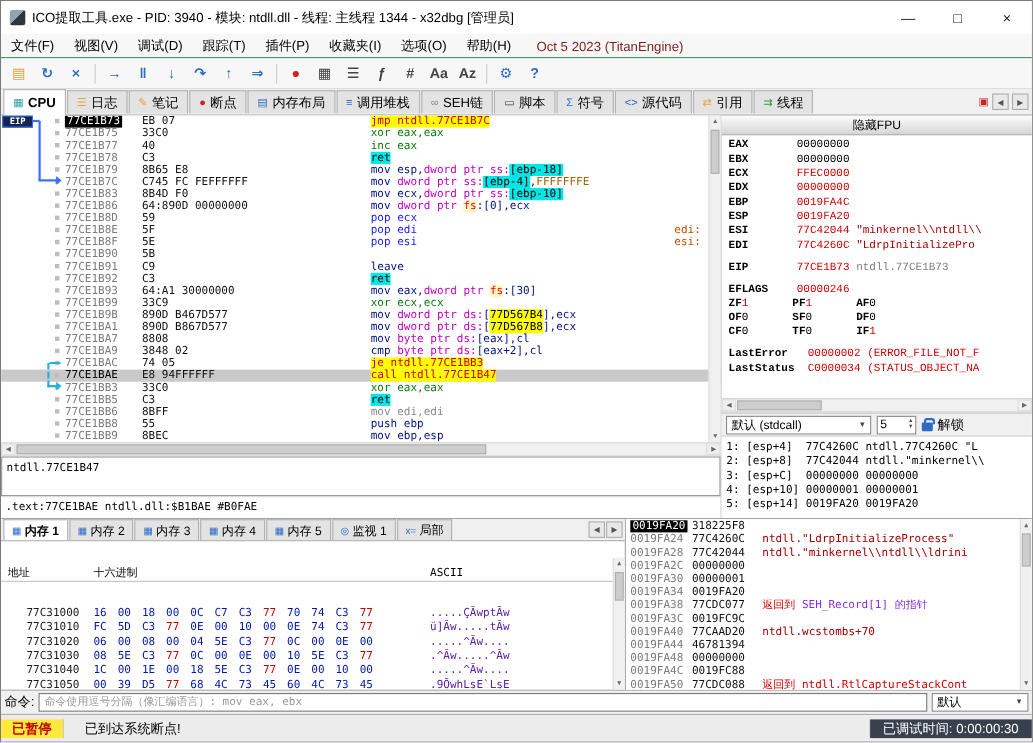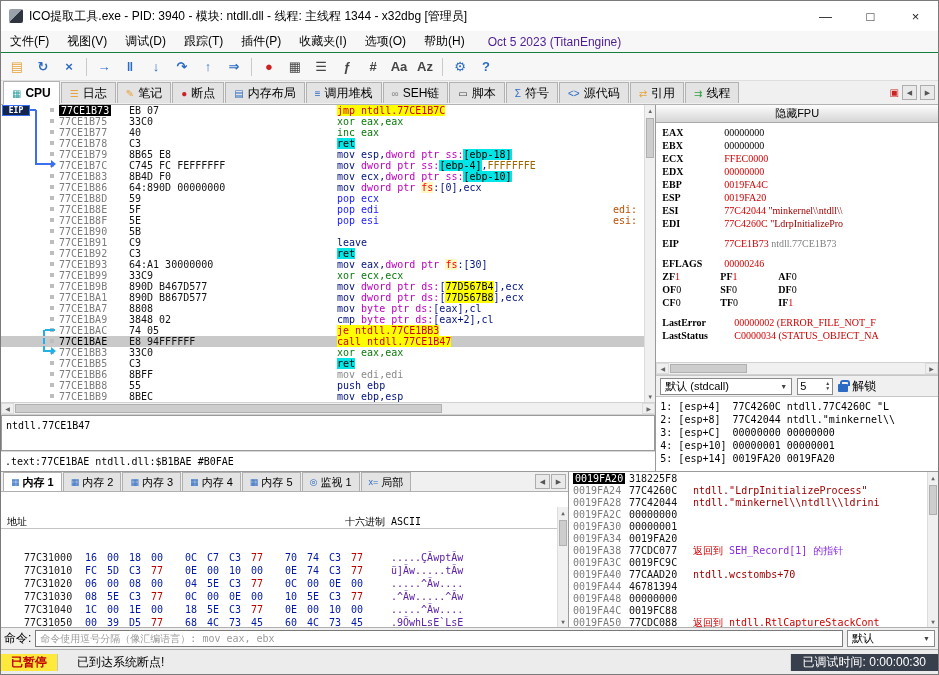--- a/index.html
+++ b/index.html
@@ -10,21 +10,21 @@
   
   .titlebar{height:30px;background:#fff;display:flex;align-items:center;padding-left:8px;gap:6px;flex:0 0 auto}
   .app-icon{width:14px;height:14px;border-radius:2px;background:linear-gradient(135deg,#9aa0a8 0 48%,#2e3540 48% 100%);flex:0 0 auto}
   .title{flex:1;white-space:nowrap;overflow:hidden;font-size:12px}
   .wbtns{display:flex;height:100%}
   .wbtn{width:45px;display:flex;align-items:center;justify-content:center;font-size:13px;color:#222}
 
   
   .menubar{height:22px;background:#f7f7f7;display:flex;align-items:center;border-bottom:1px solid #15803d;flex:0 0 auto}
   .menu-item{padding:0 9px;height:100%;display:inline-flex;align-items:center}
-  .menu-note{color:#4c1d95;margin-left:14px}
+  .menu-note{color:#7f1d1d;margin-left:14px}
 
   
   .toolbar{height:28px;background:#f7f7f7;display:flex;align-items:center;gap:2px;padding:0 4px;border-bottom:1px solid #dedede;flex:0 0 auto}
   .tbtn{min-width:24px;height:22px;display:inline-flex;align-items:center;justify-content:center;font-size:13px;font-weight:bold;border-radius:2px}
   .tsep{width:1px;height:18px;background:#cacaca;margin:0 3px}
   .ic-orange{color:#e8a33d}.ic-blue{color:#2b6bc4}.ic-red{color:#cc2222}
   .ic-dark{color:#454545}.ic-teal{color:#2e9fa0}.ic-green{color:#2e9f45}.ic-gray{color:#8a8a8a}
 
   
   .tabbar{height:24px;background:#f0f0f0;display:flex;align-items:flex-end;padding:0 2px;border-bottom:1px solid #b2b2b2;flex:0 0 auto;position:relative}
@@ -82,21 +82,21 @@
     font-family:"DejaVu Sans Mono",monospace;font-size:10px;flex:0 0 auto}
   .infobox div{height:15px;line-height:15px}
   .addrline{height:20px;display:flex;align-items:center;padding:0 4px;background:#fff;
     font-family:"DejaVu Sans Mono",monospace;font-size:10px;border-top:1px solid #d7d7d7;flex:0 0 auto}
 
   
   .right-col{width:282px;display:flex;flex-direction:column;background:#fff}
   .fpu-btn{height:18px;flex:0 0 auto;background:linear-gradient(#fdfdfd,#d5d5d5);border-bottom:1px solid #aaa;
     display:flex;align-items:center;justify-content:center;font-size:11px}
   #registers{height:239px;flex:0 0 auto;overflow:hidden;padding:3px 0 0 6px;white-space:pre;
-    font-family:Liberation Serif, serif;font-size:10px}
+    font-family:Liberation Mono, monospace;font-size:10px}
   .regrow{height:13px;line-height:13px;white-space:nowrap;overflow:hidden}
   .regspace{height:7px}
   .rname{display:inline-block;width:62px;font-weight:bold}
   .rname.fl{width:auto}
   .rname.wide{width:72px}
   .flagcell{display:inline-block;width:58px}
   .v-k{color:#000}.v-r{color:#d00000}
   .c-str{color:#a00000}.c-gray{color:#808080}
 
   .convrow{height:22px;flex:0 0 auto;display:flex;align-items:center;gap:5px;padding:0 4px;background:#f0f0f0;
@@ -121,27 +121,27 @@
   .dump-col{width:568px;display:flex;flex-direction:column;border-right:1px solid #9a9a9a;position:relative}
   .dump-tabs{height:20px;flex:0 0 auto;display:flex;align-items:flex-end;background:#f0f0f0;border-bottom:1px solid #b0b0b0;padding-left:2px;position:relative}
   .dtab{display:inline-flex;align-items:center;gap:3px;height:19px;padding:0 7px;border:1px solid #b0b0b0;border-bottom:none;
     background:#e3e3e3;margin-right:1px;font-size:11px;white-space:nowrap}
   .dtab.active{background:#fff;font-weight:bold}
   .dtab .ticon{font-size:9px;color:#2b6bc4}
   .dtab-scroll{position:absolute;right:2px;top:2px;display:flex;gap:1px}
   .dump-table{flex:1;position:relative;font-family:"DejaVu Sans Mono",monospace;font-size:10px;white-space:pre;overflow:hidden}
   .dhead{height:15px;line-height:15px;display:flex;border-bottom:1px solid #c4c4c4;background:#fff}
   .h-addr{width:84px;padding-left:6px}
-  .h-hex{width:300px;text-align:right}
+  .h-hex{width:300px;text-align:left}
   .h-ascii{padding-left:6px}
   .mrow{height:13px;line-height:13px;display:flex}
   .maddr{width:84px;padding-left:23px;color:#1a1a1a;flex:0 0 auto}
   .mbytes{width:300px;flex:0 0 auto}
   .mb{display:inline-block;width:22px;color:#0018a8}
-  .mb.gap{margin-left:12px}
+  .mb.gap{}
   .mb.b77{color:#c00000}
   .mascii{color:#5b21a8;padding-left:6px}
 
   .stack-col{flex:1;position:relative;background:#fff;padding-top:1px;overflow:hidden;
     font-family:"DejaVu Sans Mono",monospace;font-size:10px}
   .srow{height:12px;line-height:12px;display:flex;white-space:pre}
   .saddr{width:60px;padding-left:4px;color:#7b7b7b;flex:0 0 auto}
   .srow.sel .sspan{background:#000;color:#fff;padding:0 2px}
   .sval{width:64px;color:#101010;flex:0 0 auto}
   .scmt{flex:1;overflow:hidden}

